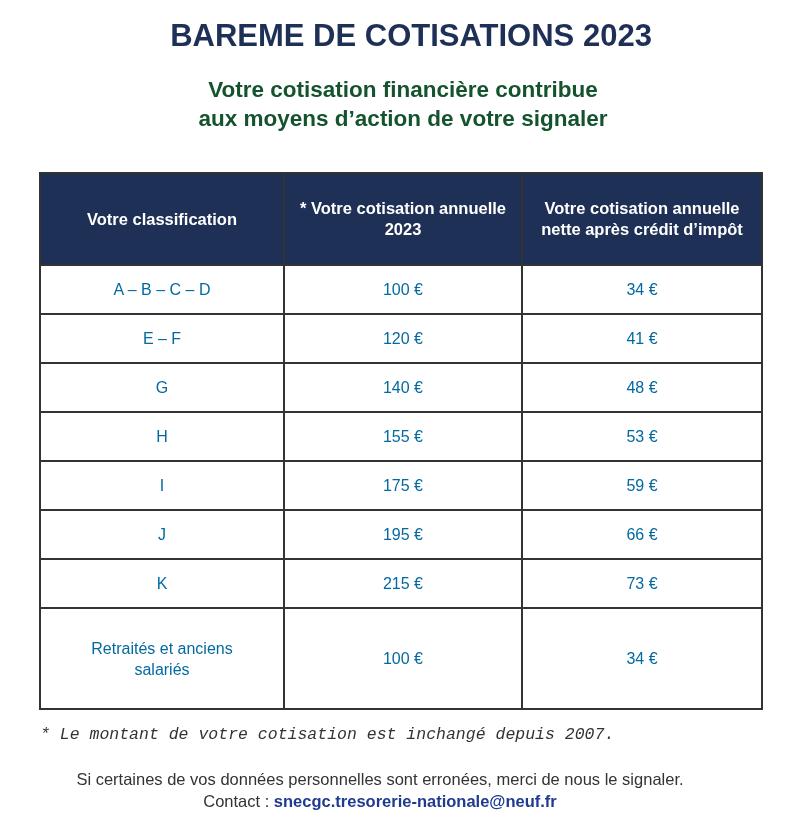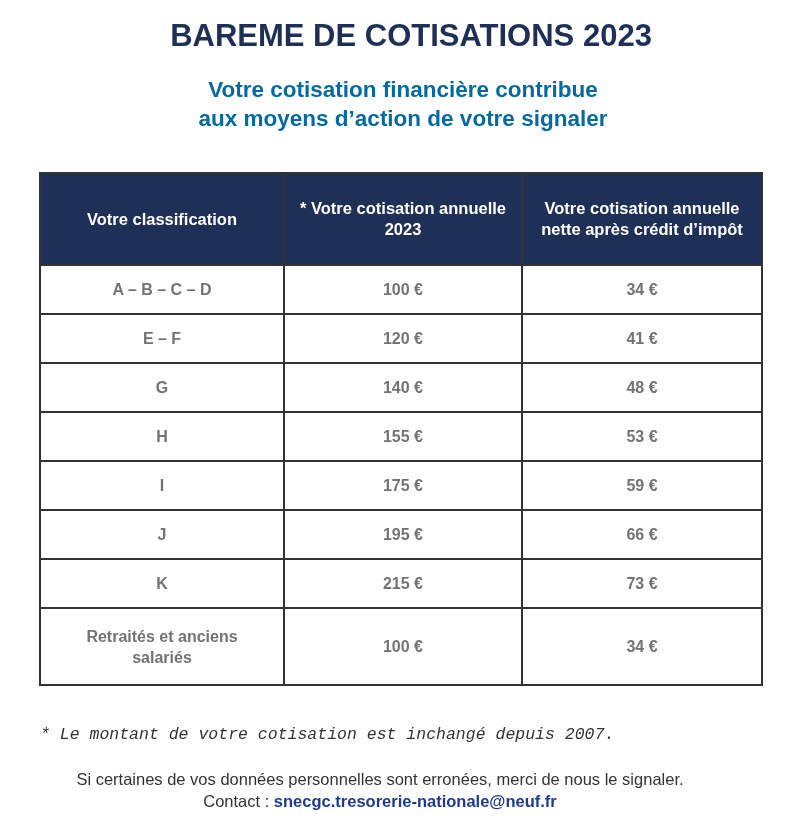--- a/index.html
+++ b/index.html
@@ -1,22 +1,22 @@
 <!DOCTYPE html>
 <html><head>
   <meta charset="utf-8">
   <style>
     html, body { margin: 0; padding: 0; background: #ffffff; }
     body { width: 806px; height: 829px; position: relative; font-family: "Liberation Sans", sans-serif; overflow: hidden; }
     .title { position: absolute; left: 0; width: 806px; top: 18px; text-align: center; font-size: 31px; font-weight: bold; color: #1f3057; letter-spacing: 0px; padding-left: 8px; }
-    .subtitle { position: absolute; left: 0; width: 806px; top: 75px; text-align: center; font-size: 22.5px; font-weight: bold; color: #0369a1; line-height: 29px; }
+    .subtitle { position: absolute; left: 0; width: 806px; top: 75px; text-align: center; font-size: 22.5px; font-weight: bold; color: #14532d; line-height: 29px; }
     table { position: absolute; left: 39px; top: 172px; width: 722px; border-collapse: collapse; table-layout: fixed; }
     th, td { border: 2px solid #333333; text-align: center; vertical-align: middle; }
     th { background: #1f3057; color: #ffffff; font-size: 16.5px; font-weight: bold; height: 90px; line-height: 21px; padding: 0 10px; }
-    td { color: #737373; font-size: 16px; font-weight: bold; height: 45px; line-height: 21px; }
+    td { color: #0369a1; font-size: 16px; font-weight: normal; height: 45px; line-height: 21px; }
     tr.last td { height: 67px; }
     col.c1 { width: 244px; } col.c2 { width: 238px; } col.c3 { width: 240px; }
     .footnote { position: absolute; left: 40px; top: 725px; font-size: 16.5px; font-style: italic; color: #333333; font-family: Liberation Mono, monospace; }
     .notice { position: absolute; left: 0; width: 760px; top: 768px; text-align: center; font-size: 16.5px; color: #333333; line-height: 22px; }
     .email { color: #1f3a8f; font-weight: bold; }
   </style>
 </head>
 <body>
 
 <div class="title">BAREME DE COTISATIONS 2023</div>
@@ -68,21 +68,21 @@
       <td>J</td>
       <td>195 €</td>
       <td>66 €</td>
     </tr>
     <tr>
       <td>K</td>
       <td>215 €</td>
       <td>73 €</td>
     </tr>
     <tr class="last">
-      <td style="padding: 4px 40px;"><span>Retraités et anciens salariés</span></td>
+      <td style="padding: 16px 40px;"><span>Retraités et anciens salariés</span></td>
       <td>100 €</td>
       <td>34 €</td>
     </tr>
   </tbody>
 </table>
 
 <div class="footnote">* Le montant de votre cotisation est inchangé depuis 2007.</div>
 
 <div class="notice">
   <div>Si certaines de vos données personnelles sont erronées, merci de nous le signaler.</div>

